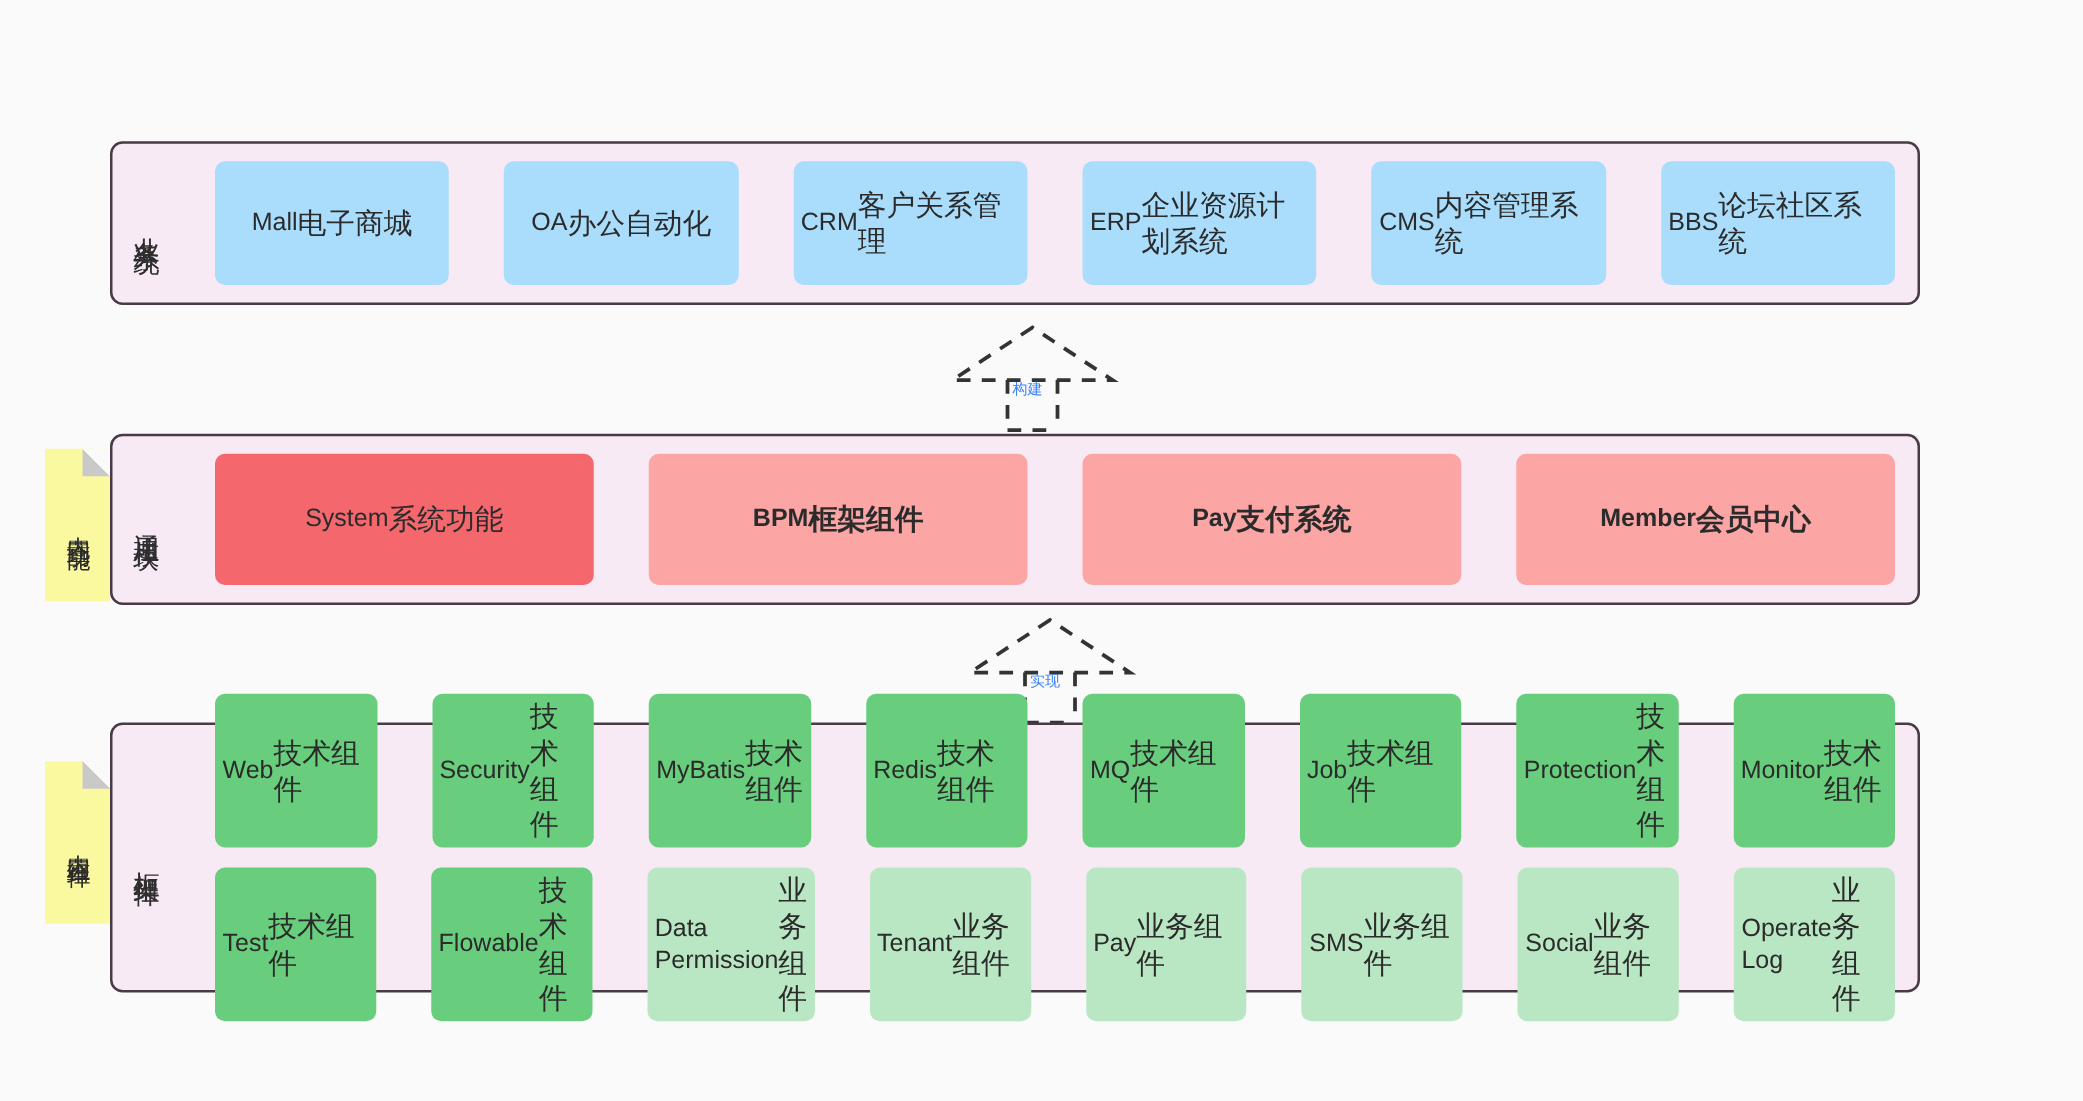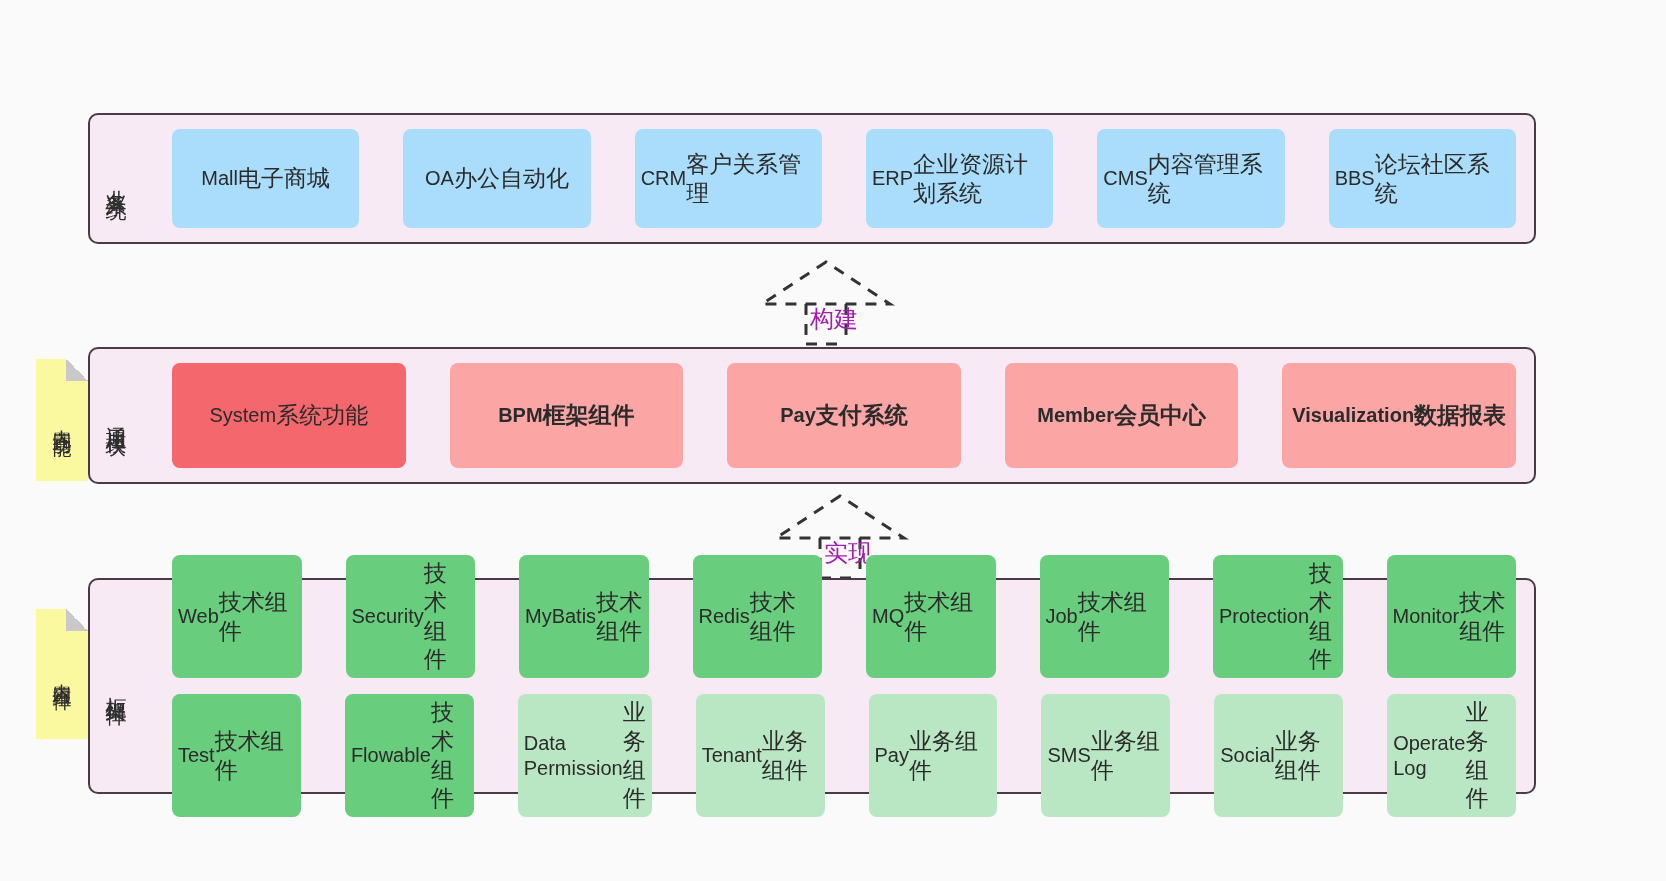--- a/index.html
+++ b/index.html
@@ -96,22 +96,22 @@
     top: 0; right: 0;
     width: 22px; height: 22px;
     background: linear-gradient(225deg, #fafafa 0 50%, #c9c9c9 50% 100%);
   }
 
   
   .connector { position: absolute; }
   .connector svg { display: block; overflow: visible; }
   .conn-label {
     position: absolute;
-    font-size: 24px;
-    color: #a21caf;
+    font-size: 12px;
+    color: #3b82f6;
     background: transparent;
     white-space: nowrap;
     user-select: none;
   }
 </style>
 </head>
 <body>
 
 <div class="canvas">
 
@@ -172,24 +172,20 @@
           <span class="t1">BPM</span>
           <span class="t2">框架组件</span>
         </div>
         <div class="card c-pink">
           <span class="t1">Pay</span>
           <span class="t2">支付系统</span>
         </div>
         <div class="card c-pink">
           <span class="t1">Member</span>
           <span class="t2">会员中心</span>
-        </div>
-        <div class="card c-pink">
-          <span class="t1">Visualization</span>
-          <span class="t2">数据报表</span>
         </div>
       </div>
     </div>
   </div>
 
   <div class="connector" style="left:772px; top:492px; width:140px; height:86px;">
     <svg width="140" height="86" viewBox="0 0 140 86" fill="none">
       <path d="M68 4 L4 46 L132 46 Z" stroke="#333" stroke-width="3" stroke-dasharray="11 9" fill="none" stroke-linejoin="miter"></path>
       <path d="M48 46 L48 86 M88 46 L88 86 M48 86 L88 86" stroke="#333" stroke-width="3" stroke-dasharray="11 9" fill="none"></path>
     </svg>

